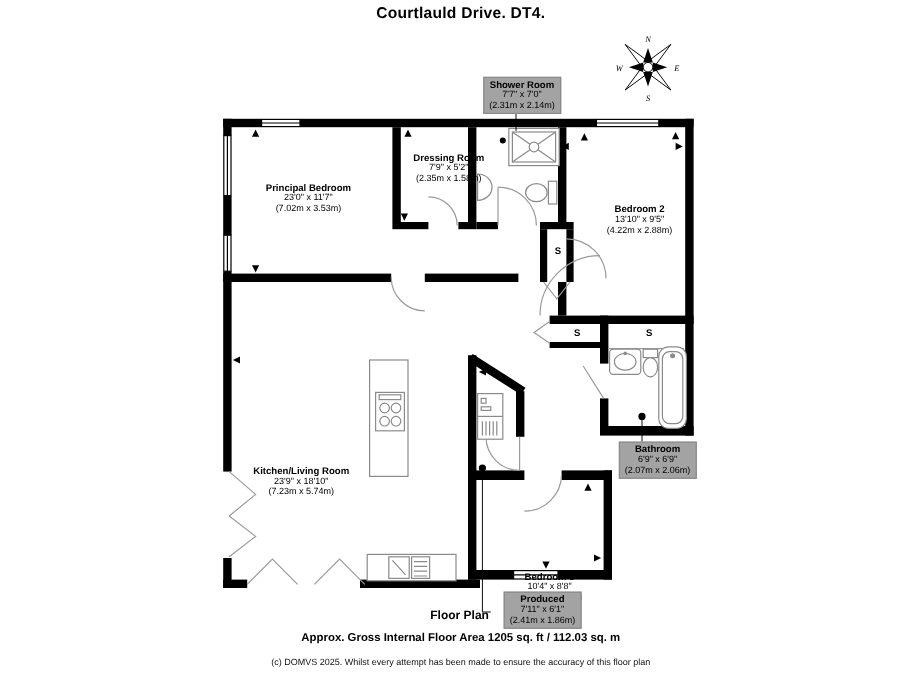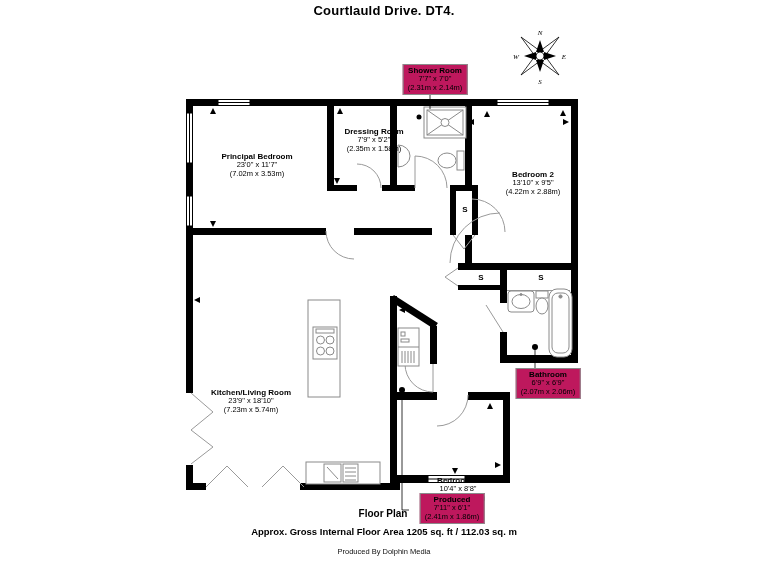--- a/index.html
+++ b/index.html
@@ -11,21 +11,21 @@
     position:absolute;top:3px;left:0;width:100%;text-align:center;
     font-size:13px;font-weight:bold;letter-spacing:.2px;
   }
   svg.plan{position:absolute;left:0;top:0;}
   .room-label{
     position:absolute;transform:translateX(-50%);text-align:center;
     line-height:1.18;white-space:nowrap;z-index:4;
   }
   .room-label .room-name{font-size:8px;font-weight:bold;}
   .room-label .room-dim{font-size:7.5px;}
-  .boxed{border:1px solid #8a8a8a;background:#be185d;padding:1px 4px;}
+  .boxed{border:1px solid #8a8a8a;background:#a3a3a3;padding:1px 4px;}
   .floor-plan-label{
     position:absolute;transform:translateX(-50%);font-size:10px;font-weight:bold;z-index:4;
   }
   .area-line{
     position:absolute;top:526px;left:0;width:100%;text-align:center;
     font-size:9.5px;font-weight:bold;
   }
   .disclaimer{
     position:absolute;top:547px;left:0;width:100%;text-align:center;
     font-size:7.5px;line-height:1.27;color:#111;
@@ -297,14 +297,14 @@
   <div class="room-name">Produced</div>
   <div class="room-dim">7'11" x 6'1"</div>
   <div class="room-dim">(2.41m x 1.86m)</div>
 </div>
 
 <div class="floor-plan-label" style="left:383px;top:508px;">Floor Plan</div>
 
 <div class="area-line">Approx. Gross Internal Floor Area 1205 sq. ft / 112.03 sq. m</div>
 
 <div class="disclaimer">
-  <div>Produced By Dolphin Media</div>
+  <div>(c) DOMVS 2025. Whilst every attempt has been made to ensure the accuracy of this floor plan</div>
 </div>
 
 </body></html>

